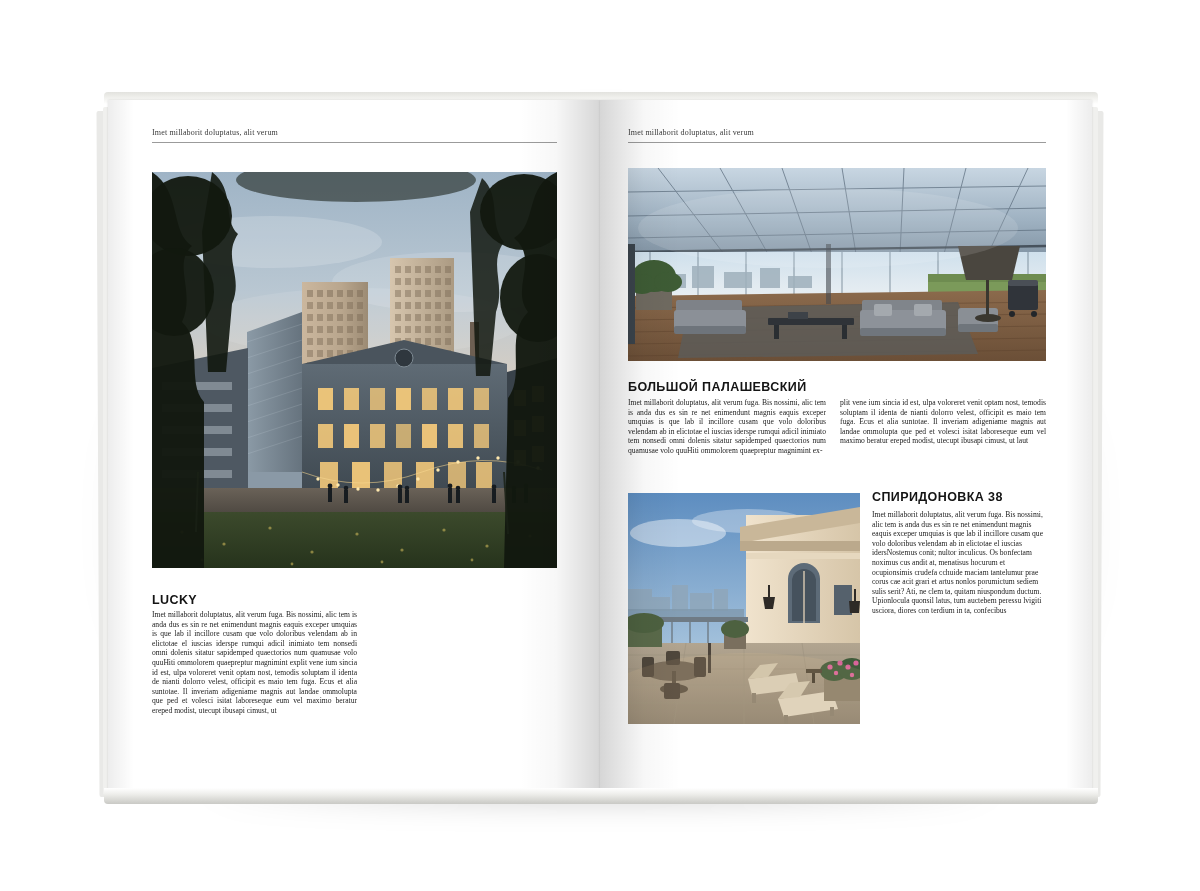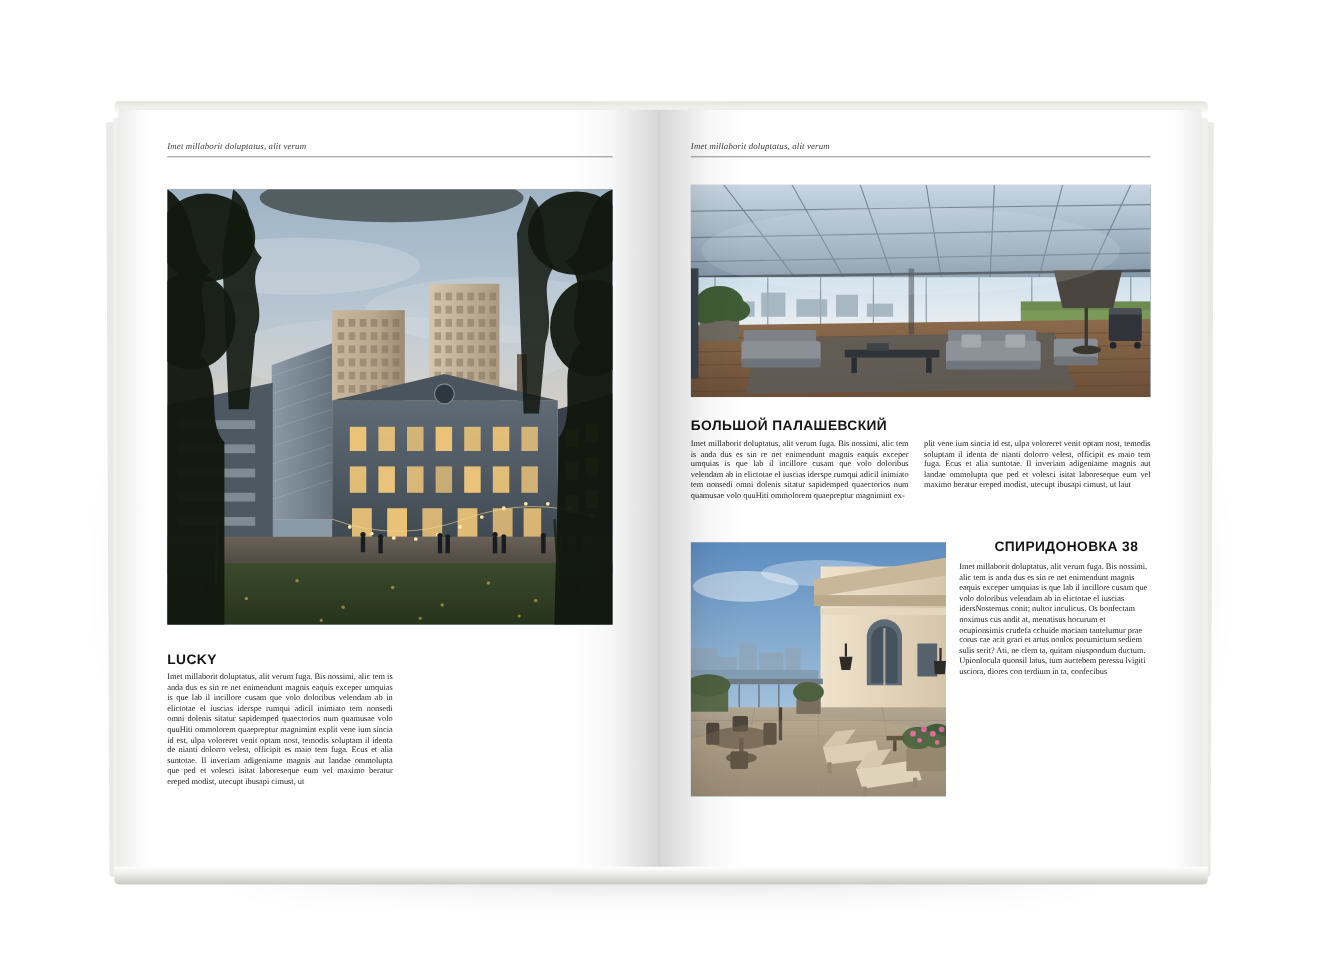--- a/index.html
+++ b/index.html
@@ -92,21 +92,20 @@
 
   
   .page-inner { position: absolute; inset: 0; }
 
   .running-head {
     position: absolute;
     font-size: 8px;
     color: #3a3a3a;
     letter-spacing: 0.15px;
     font-family: "Liberation Serif", serif;
-    font-style: italic;
   }
   .rule {
     position: absolute;
     height: 1px;
     background: #9b9b9b;
   }
 
   .headline {
     position: absolute;
     font-size: 12.5px;
@@ -715,21 +714,21 @@
               <circle cx="224" cy="182" r="2.2"></circle>
           </g>
 
           <rect x="178" y="176" width="16" height="4" fill="#514839"></rect>
           <rect x="184" y="180" width="3" height="10" fill="#463e31"></rect>
 
           <ellipse cx="120" cy="210" rx="150" ry="50" fill="#ffd9a0" opacity="0.10"></ellipse>
         </svg>
       </div>
 
-      <div class="headline" style="left:272px; top:390px;margin-left:32px;">СПИРИДОНОВКА 38</div>
+      <div class="headline" style="left:272px; top:390px;">СПИРИДОНОВКА 38</div>
 
       <div class="body-col" style="left:272px; top:410px; width:174px; text-align:left;">Imet millaborit doluptatus, alit verum fuga. Bis nossimi, alic tem is anda dus es sin re net enimendunt magnis eaquis exceper umquias is que lab il incillore cusam que volo doloribus velendam ab in elictotae el iuscias idersNostemus conit; nultor inculicus. Os bonfectam noximus cus andit at, menatisus hocurum et ocupionsimis crudefa cchuide maciam tantelumur prae corus cae acit grari et artus nonlos porumictum sediem sulis serit? Ati, ne clem ta, quitam niuspondum ductum. Upionlocula quonsil latus, tum auctebem peressu lvigiti usciora, diores con terdium in ta, confecibus</div>
 
     </div>
   </div>
 
   <div class="gutter gutter-left"></div>
   <div class="gutter gutter-right"></div>
   <div class="edge-shade edge-left"></div>
   <div class="edge-shade edge-right"></div>

